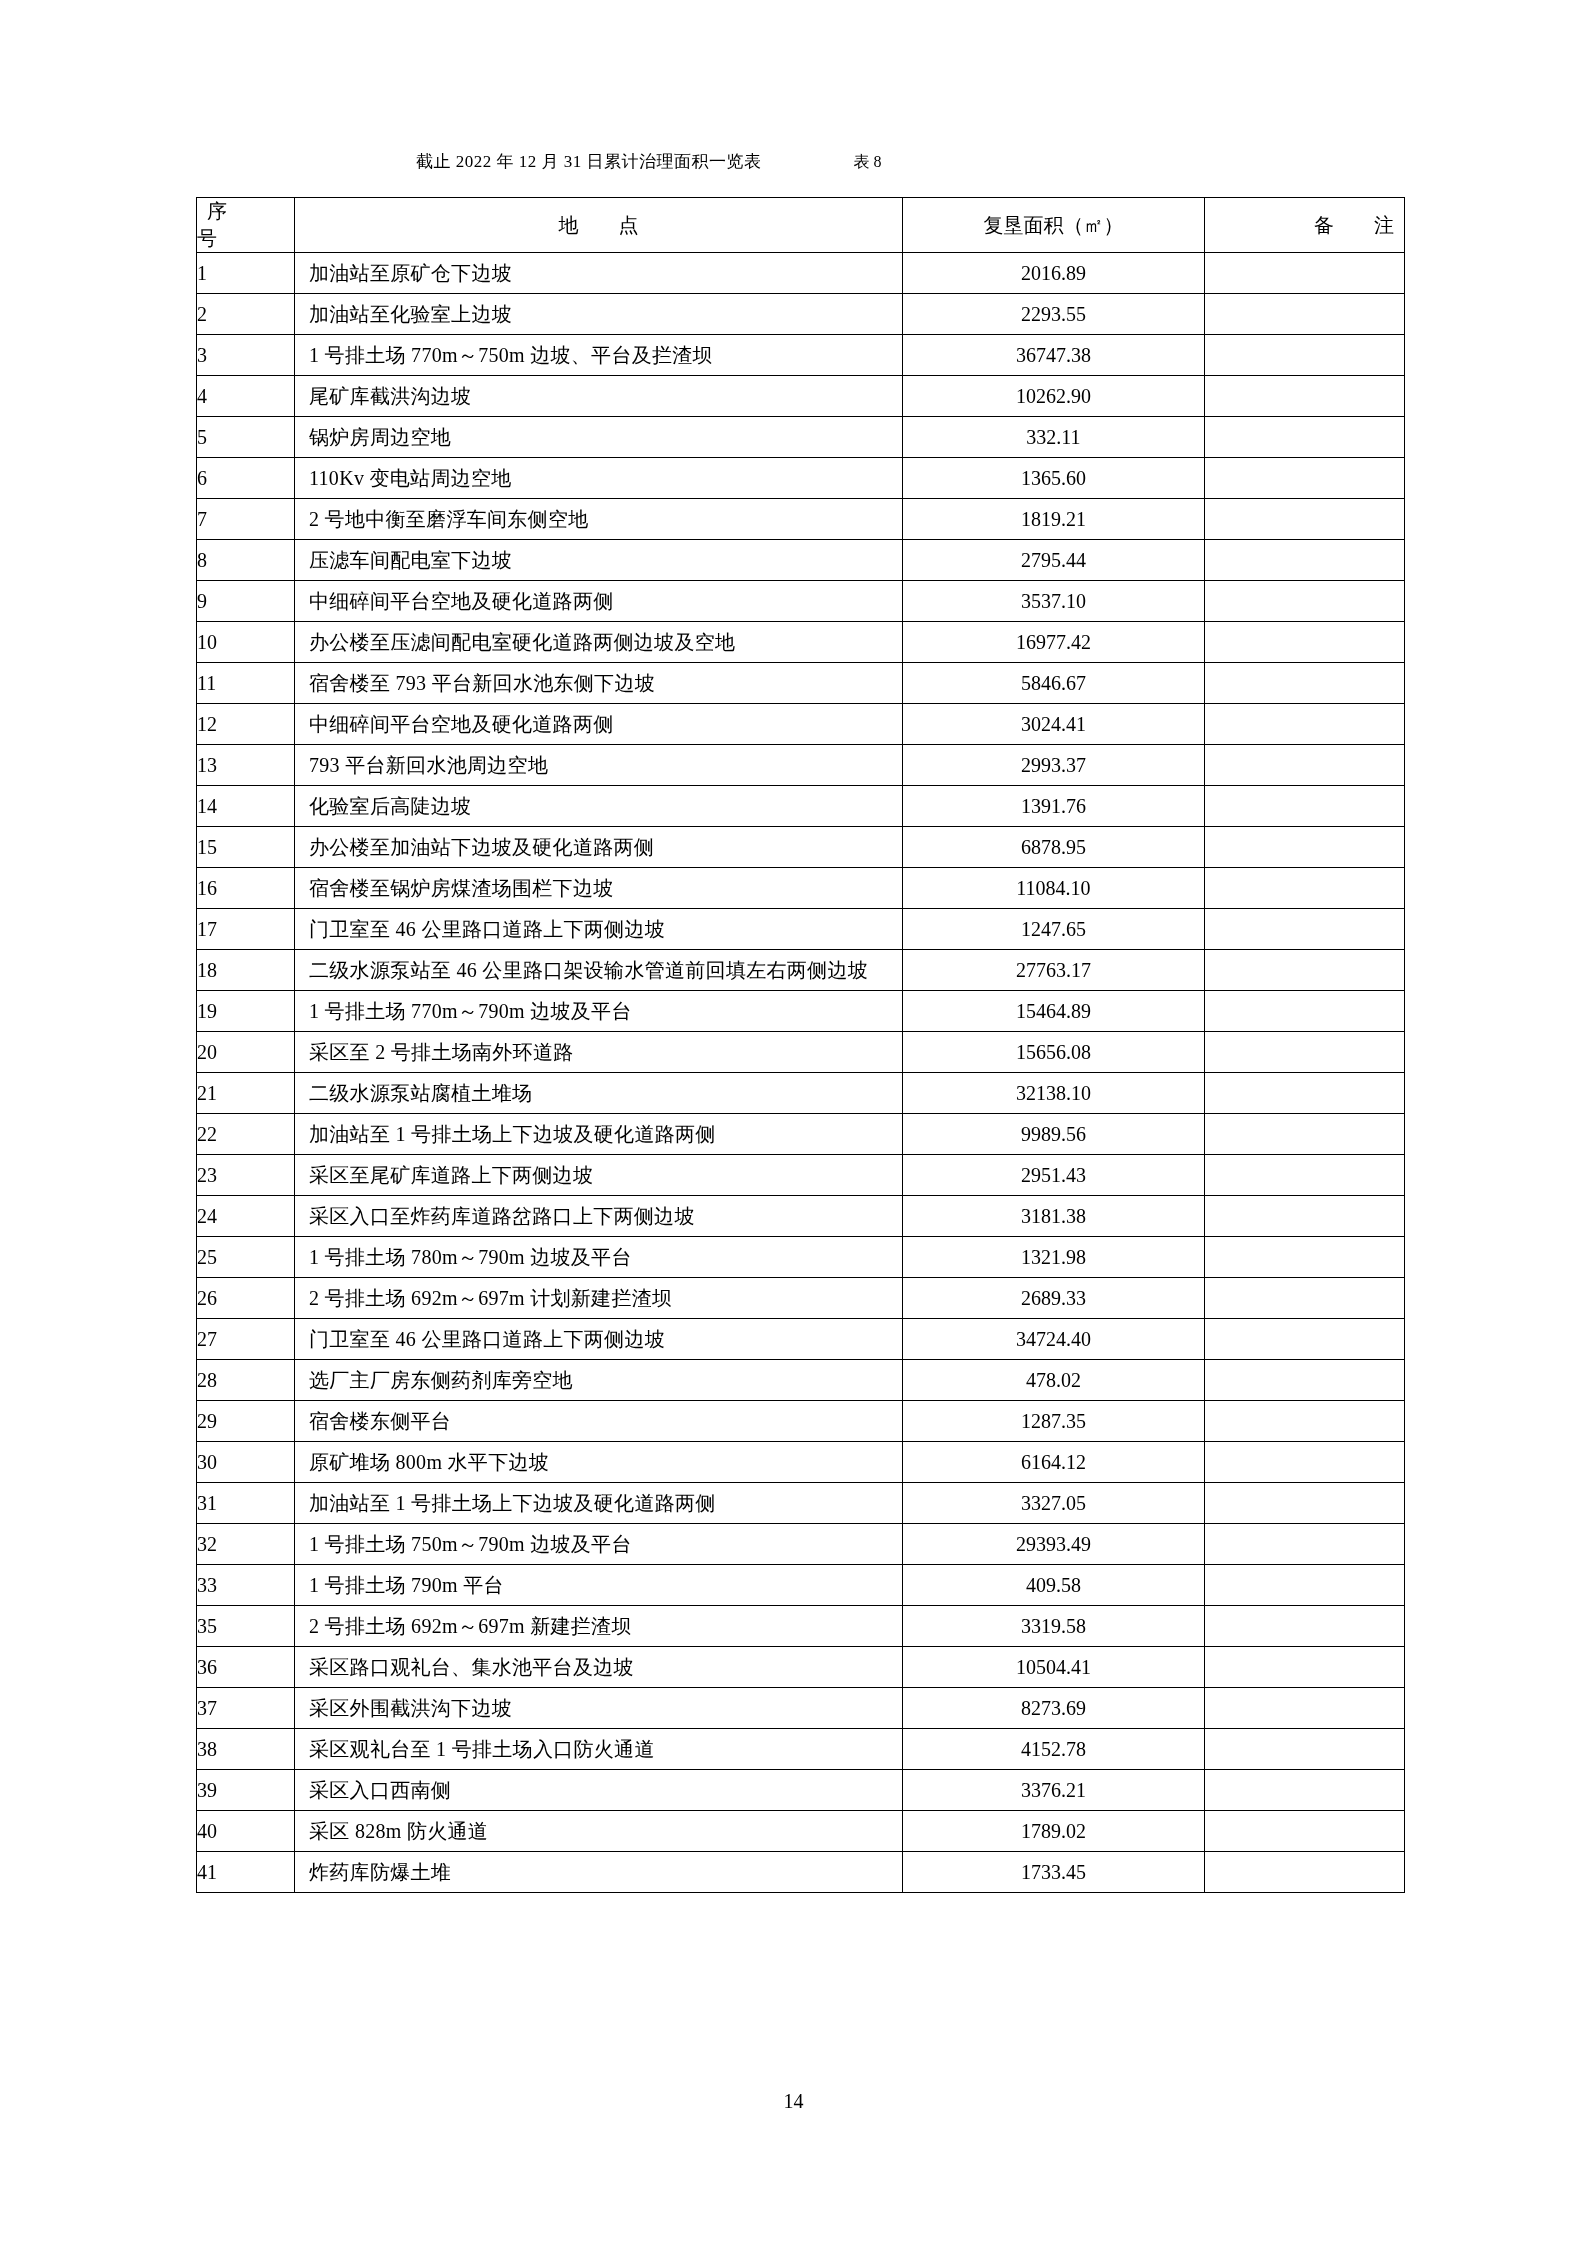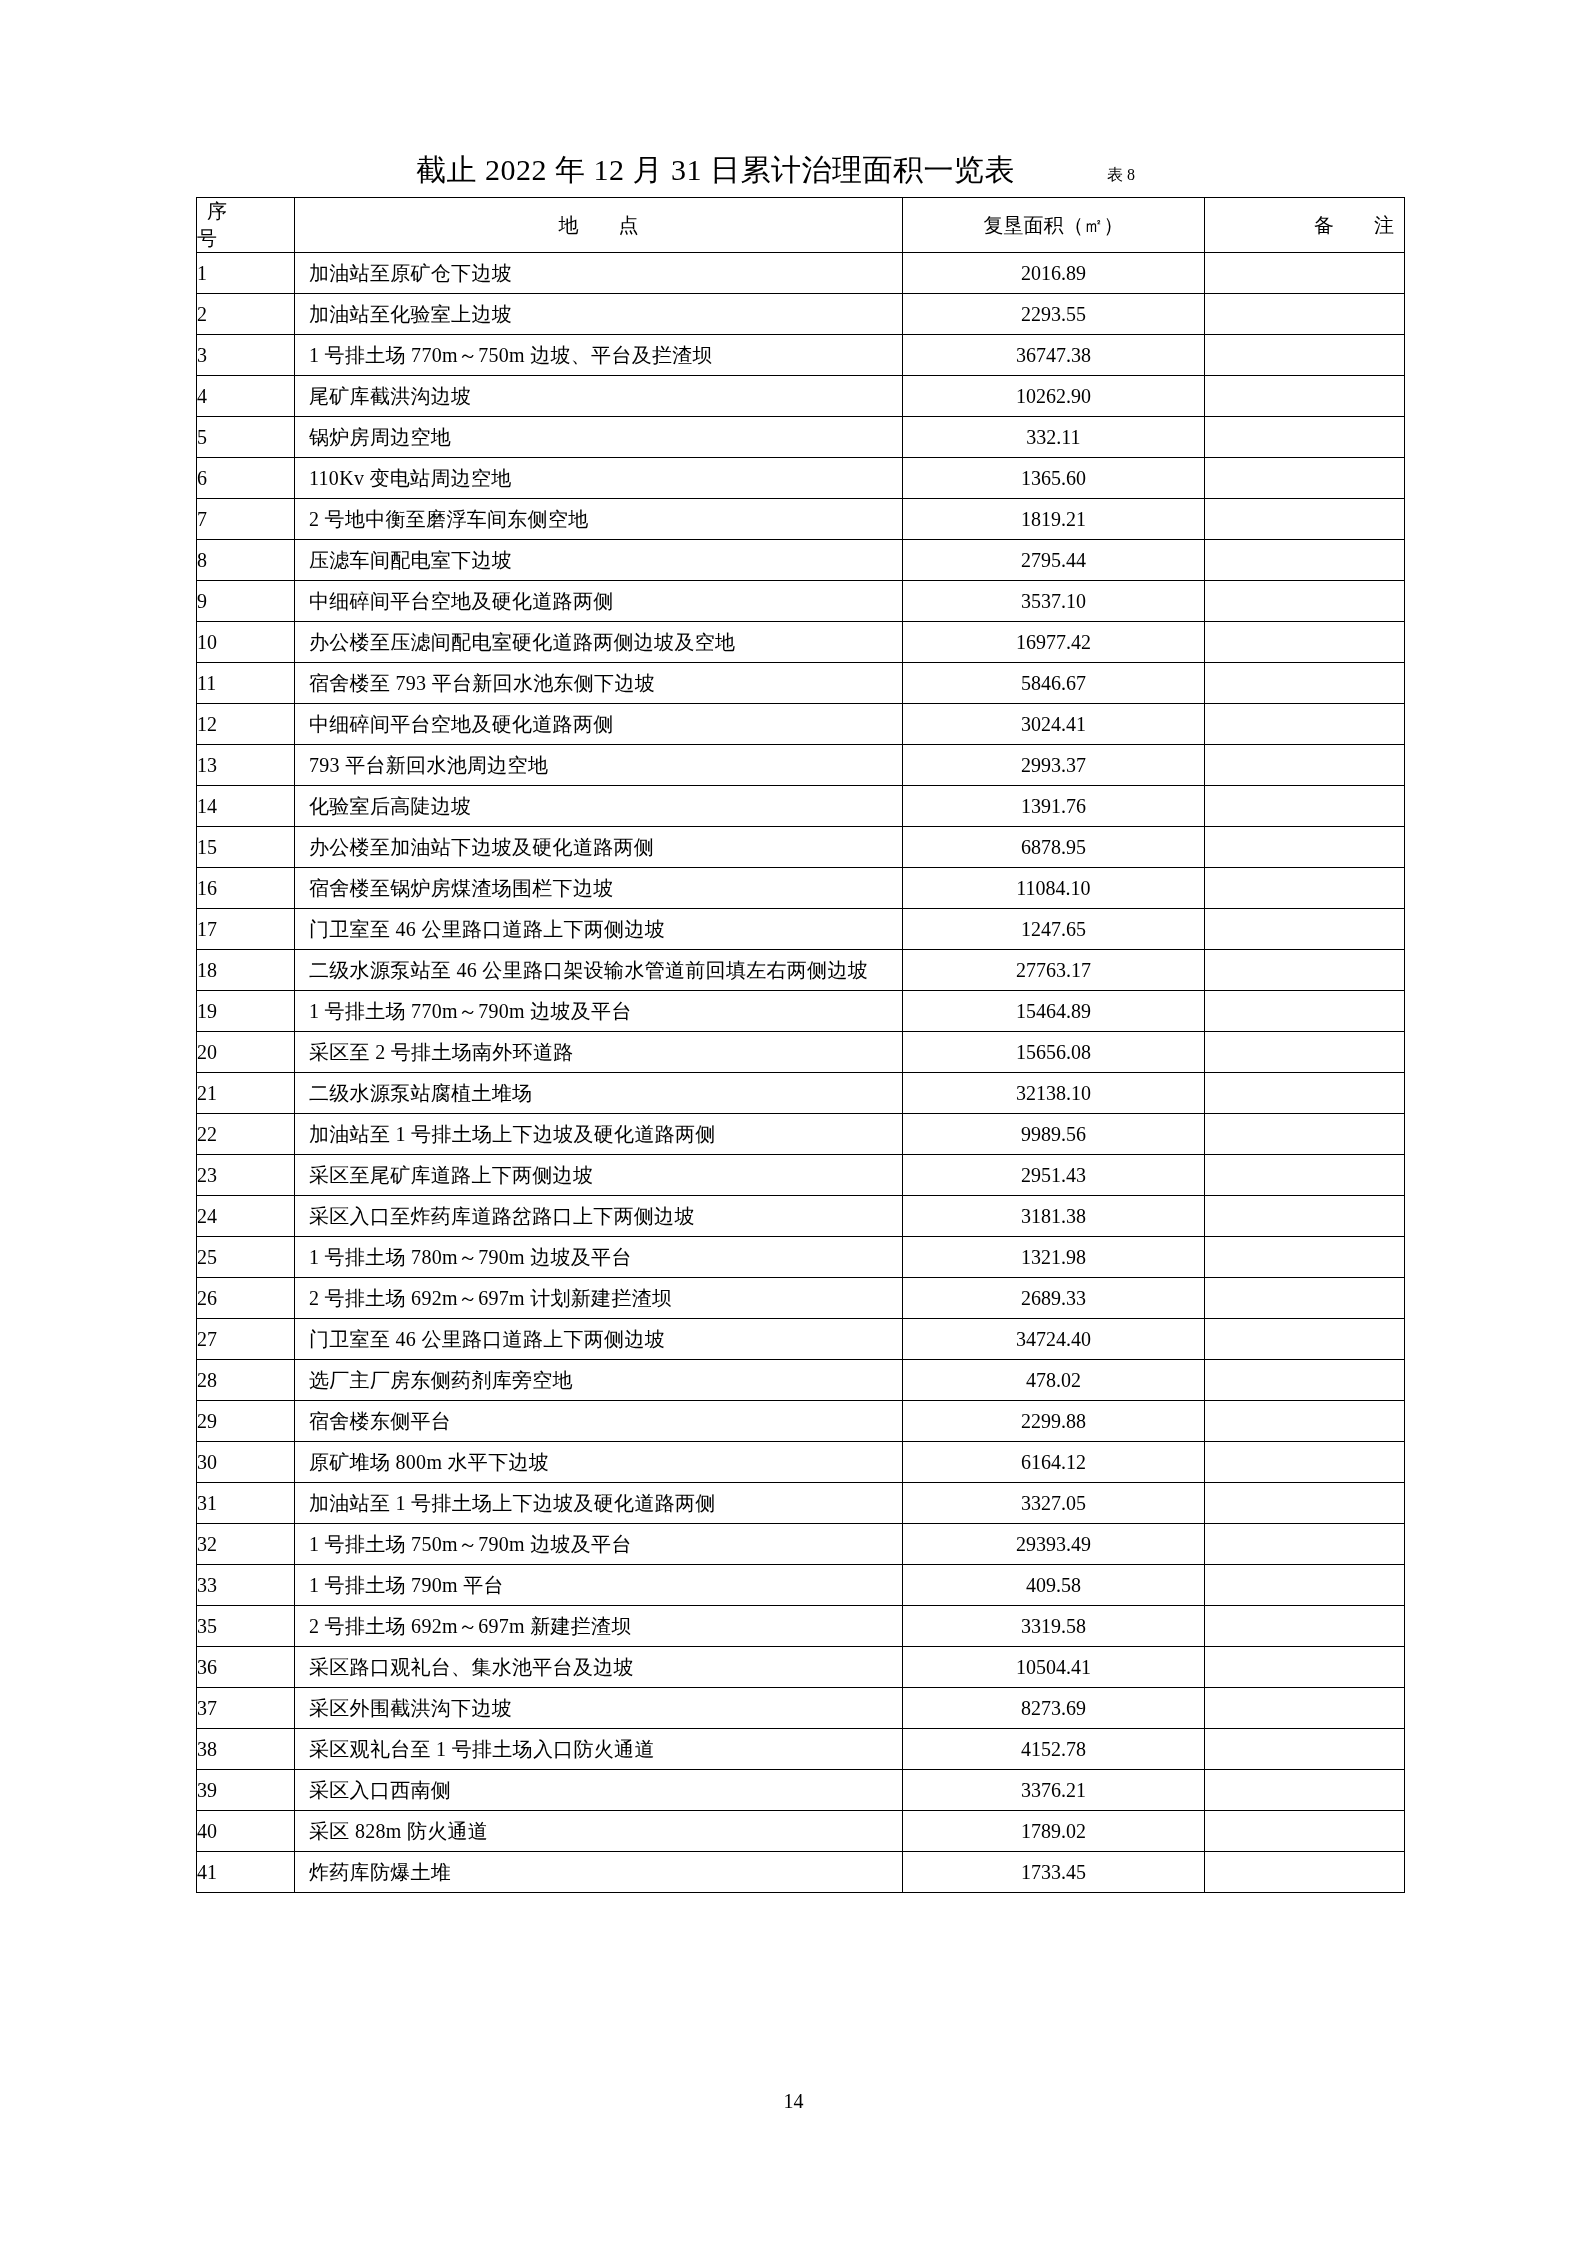--- a/index.html
+++ b/index.html
@@ -25,21 +25,21 @@
   .title-row {
     position: absolute;
     left: 196px;
     top: 150px;
     width: 1220px;
     display: flex;
     align-items: baseline;
   }
   .doc-title {
     flex: 0 0 auto;
-    font-size: 30px;
+    font-size: 17px;
     letter-spacing: 0.5px;
     white-space: nowrap;
     margin-left: 220px;
   }
   .table-label {
     font-size: 16px;
     margin-left: 92px;
     white-space: nowrap;
   }
   table.main {
@@ -269,21 +269,21 @@
         </tr>
         <tr>
           <td class="col-idx">28</td>
           <td class="col-place place-cell">选厂主厂房东侧药剂库旁空地</td>
           <td class="col-area">478.02</td>
           <td class="col-note"></td>
         </tr>
         <tr>
           <td class="col-idx">29</td>
           <td class="col-place place-cell">宿舍楼东侧平台</td>
-          <td class="col-area">2299.88</td>
+          <td class="col-area">1287.35</td>
           <td class="col-note"></td>
         </tr>
         <tr>
           <td class="col-idx">30</td>
           <td class="col-place place-cell">原矿堆场 800m 水平下边坡</td>
           <td class="col-area">6164.12</td>
           <td class="col-note"></td>
         </tr>
         <tr>
           <td class="col-idx">31</td>

